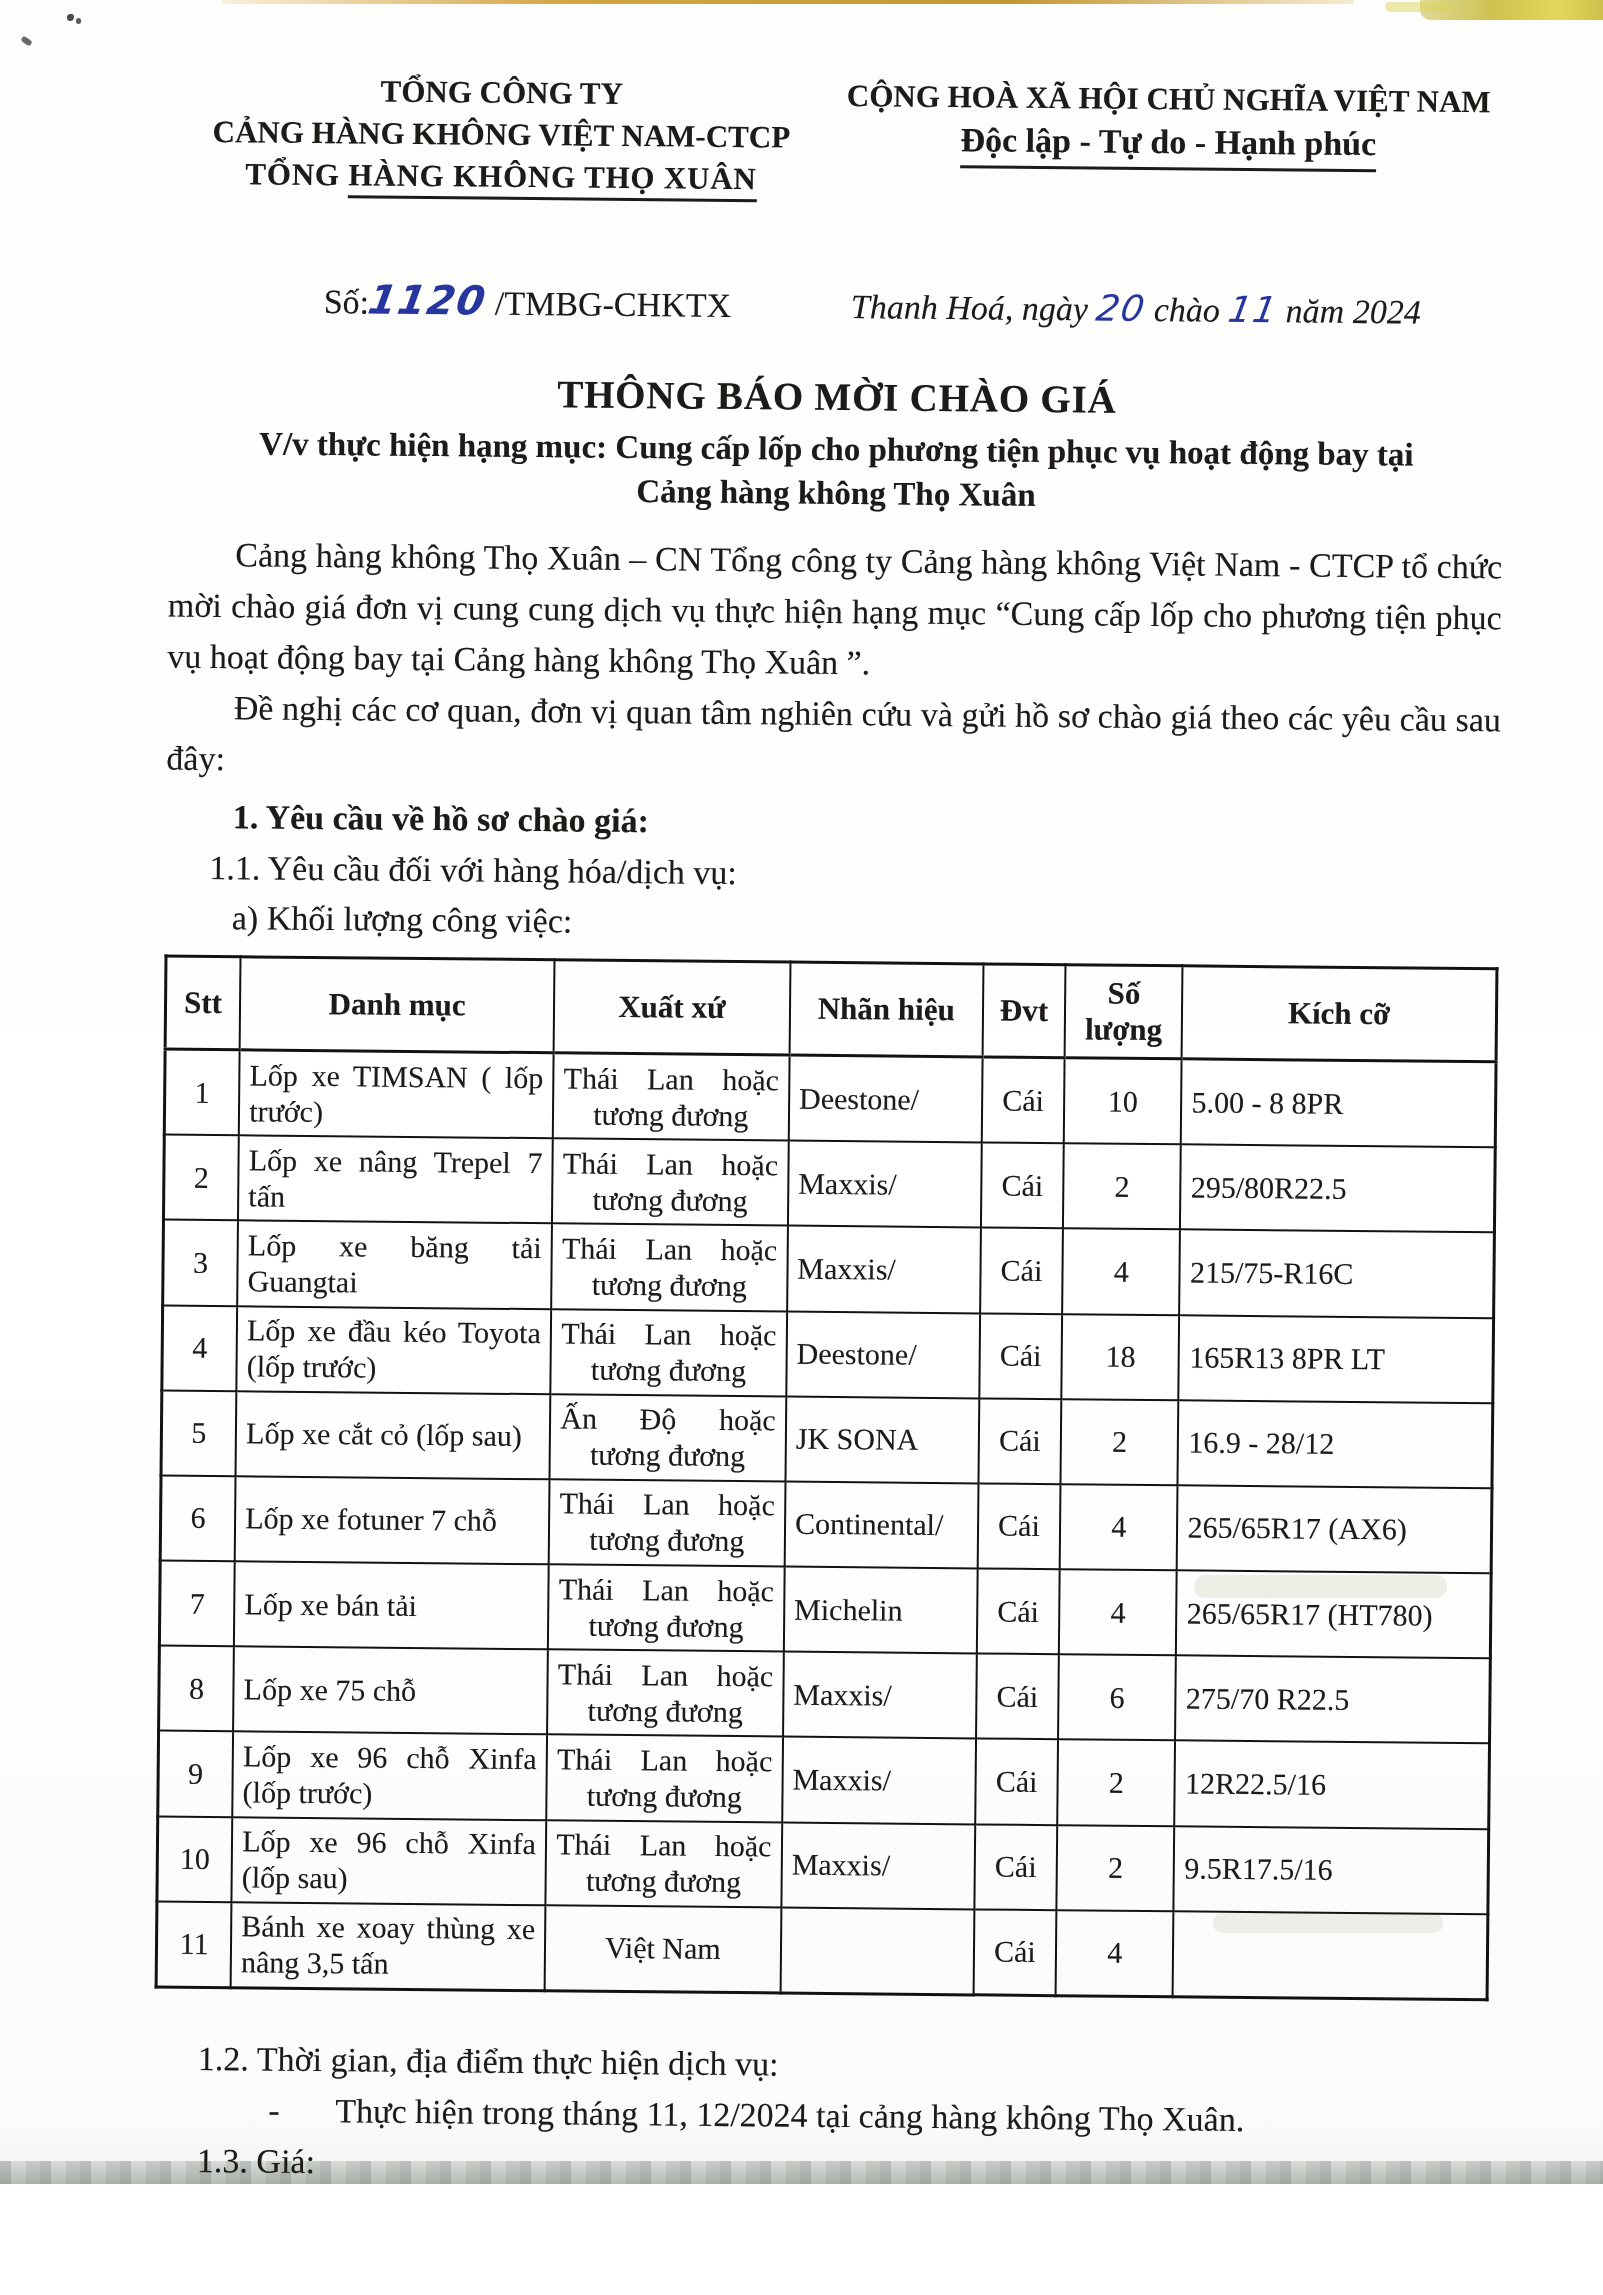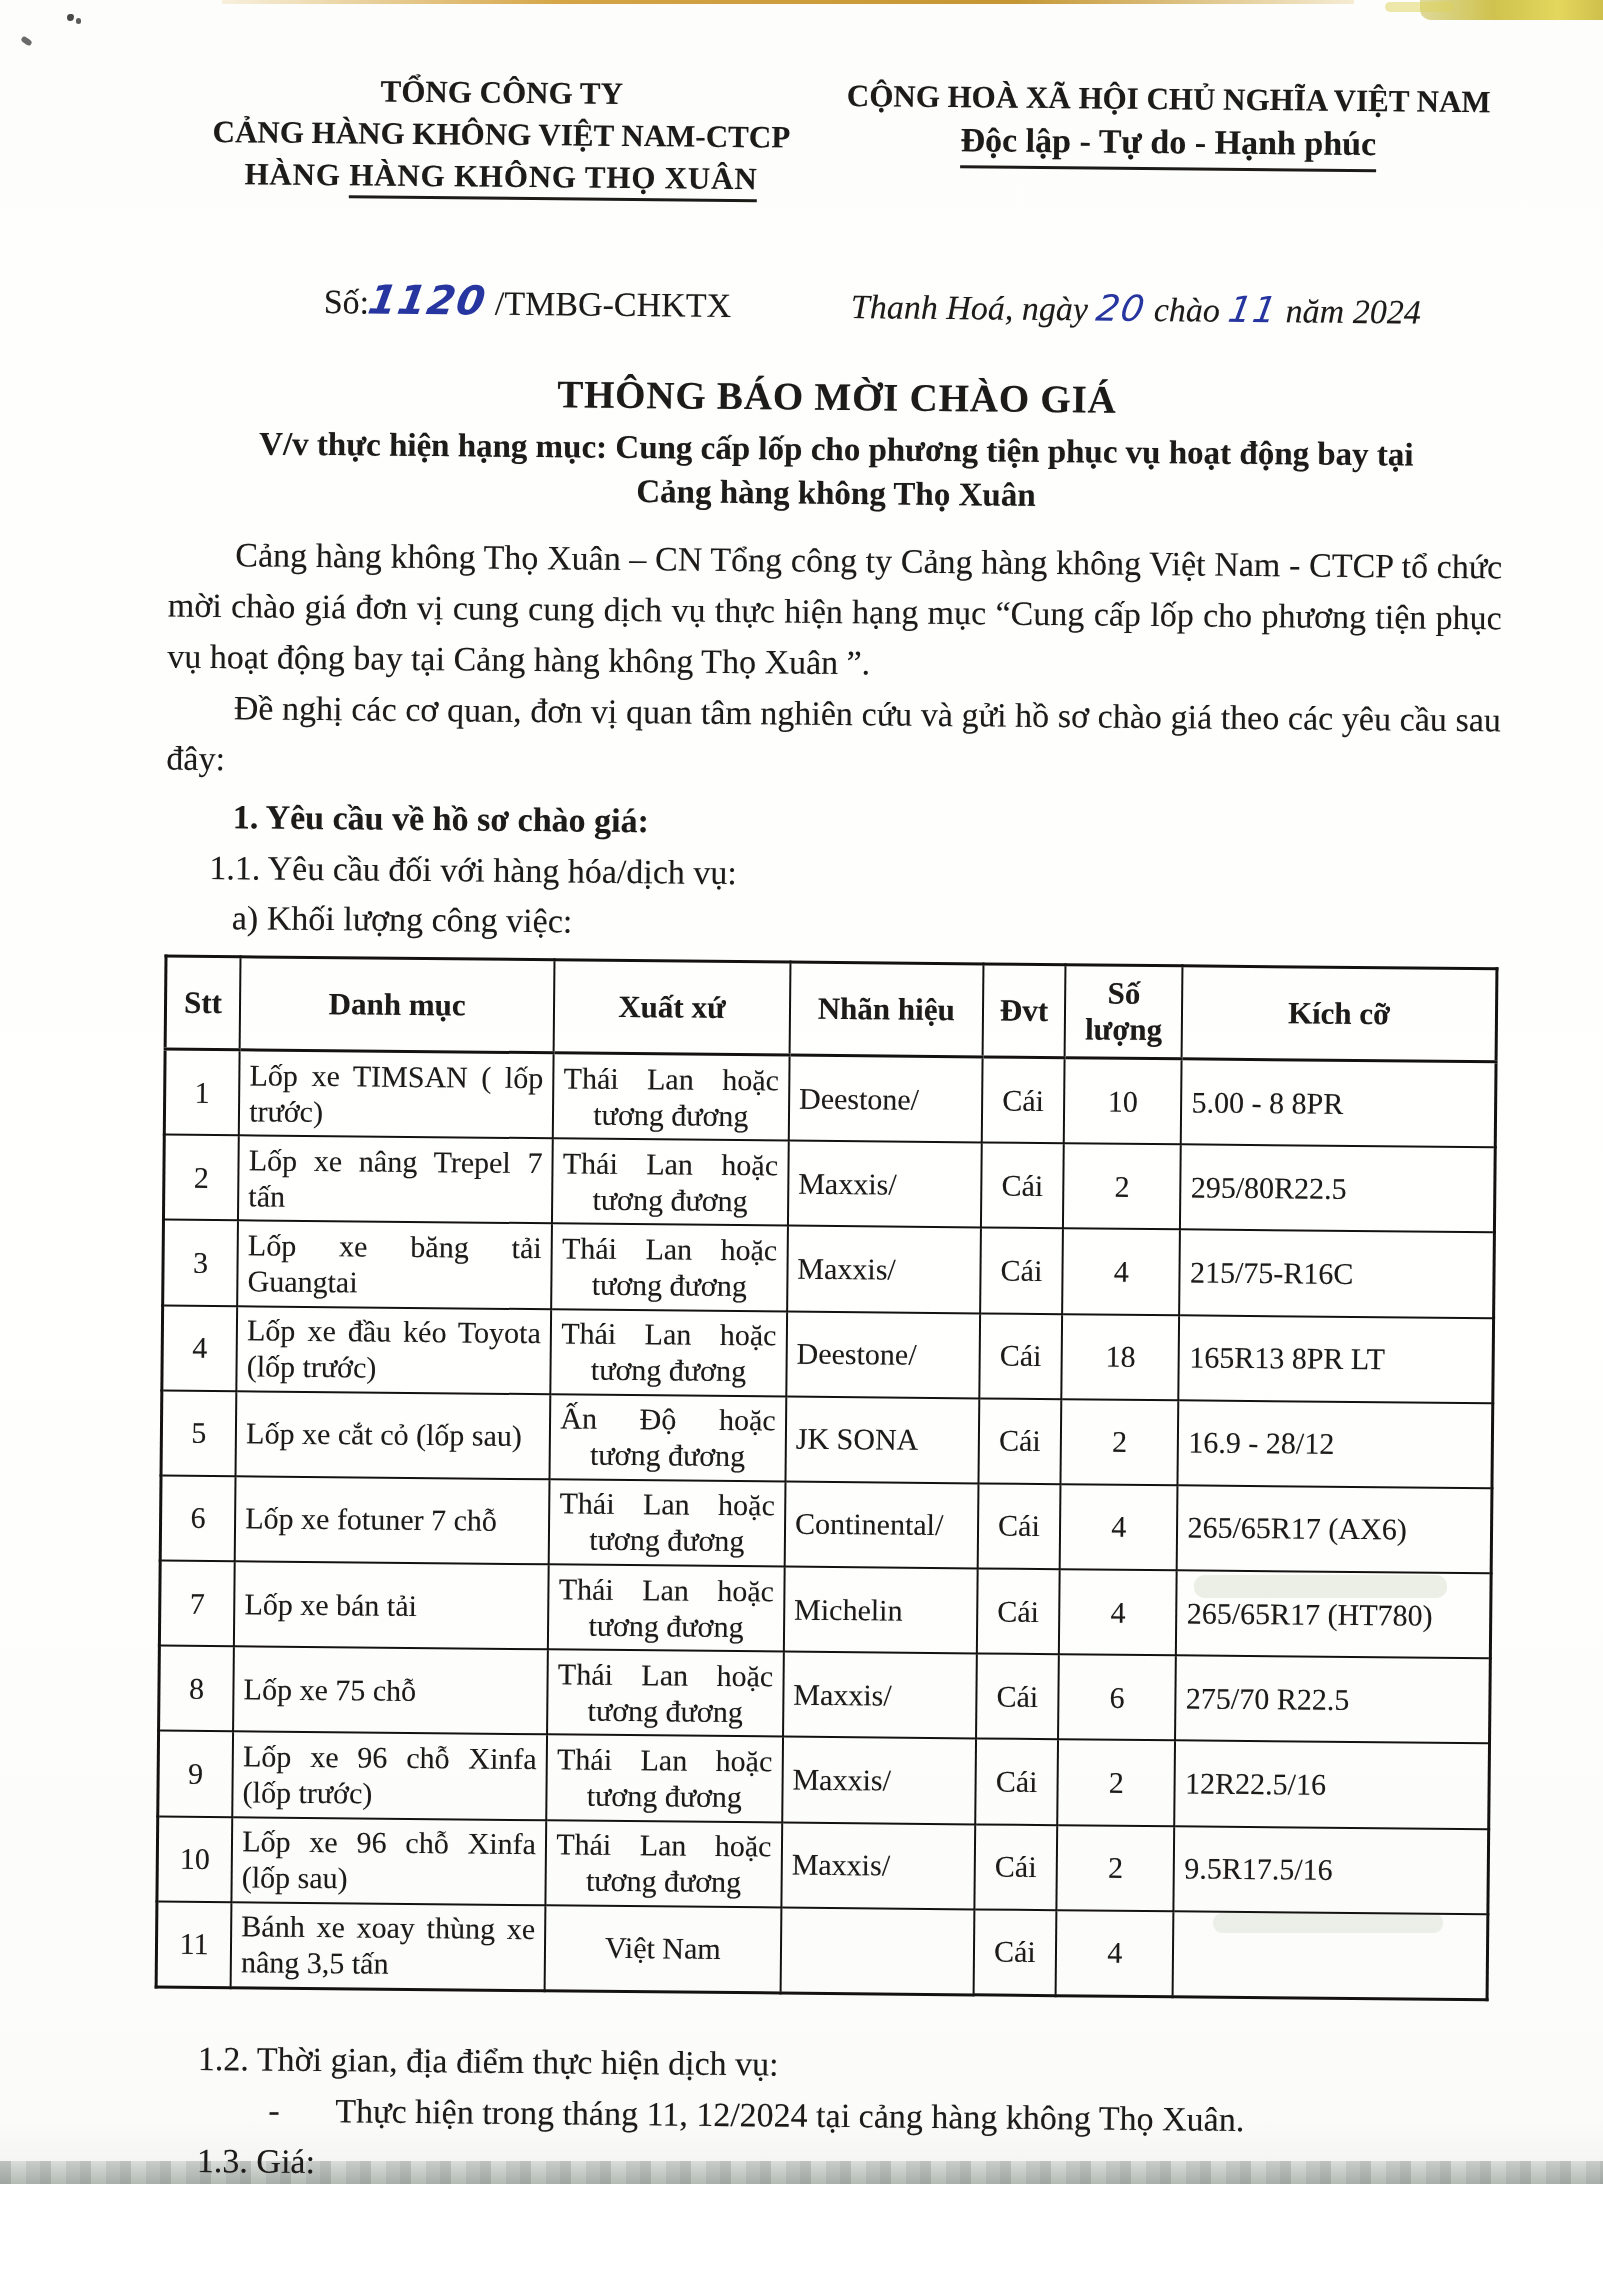--- a/index.html
+++ b/index.html
@@ -92,21 +92,21 @@
   <div class="art smudge1"></div>
   <div class="art smudge2"></div>
   <div class="art art-bottom"></div>
 
   <div class="tilt ink">
 
     <div class="hdr">
       <div class="org">
         <div>TỔNG CÔNG TY</div>
         <div>CẢNG HÀNG KHÔNG VIỆT NAM-CTCP</div>
-        <div class="l3"><span>HÀNG </span><span class="u">HÀNG KHÔNG THỌ XUÂN</span></div>
+        <div class="l3"><span>TỔNG </span><span class="u">HÀNG KHÔNG THỌ XUÂN</span></div>
       </div>
       <div class="national">
         <div class="l1">CỘNG HOÀ XÃ HỘI CHỦ NGHĨA VIỆT NAM</div>
         <div><span class="l2">Độc lập - Tự do - Hạnh phúc</span></div>
       </div>
     </div>
 
     <div class="numdate">
       <div class="so"><span class="plain">Số:</span><span class="handwrite hw-big">1120</span><span class="plain"> /TMBG-CHKTX</span></div>
       <div class="date"><span>Thanh Hoá, ngày </span><span class="handwrite hw-mid">20</span><span> chào </span><span class="handwrite hw-mid">11</span><span> năm 2024</span></div>

